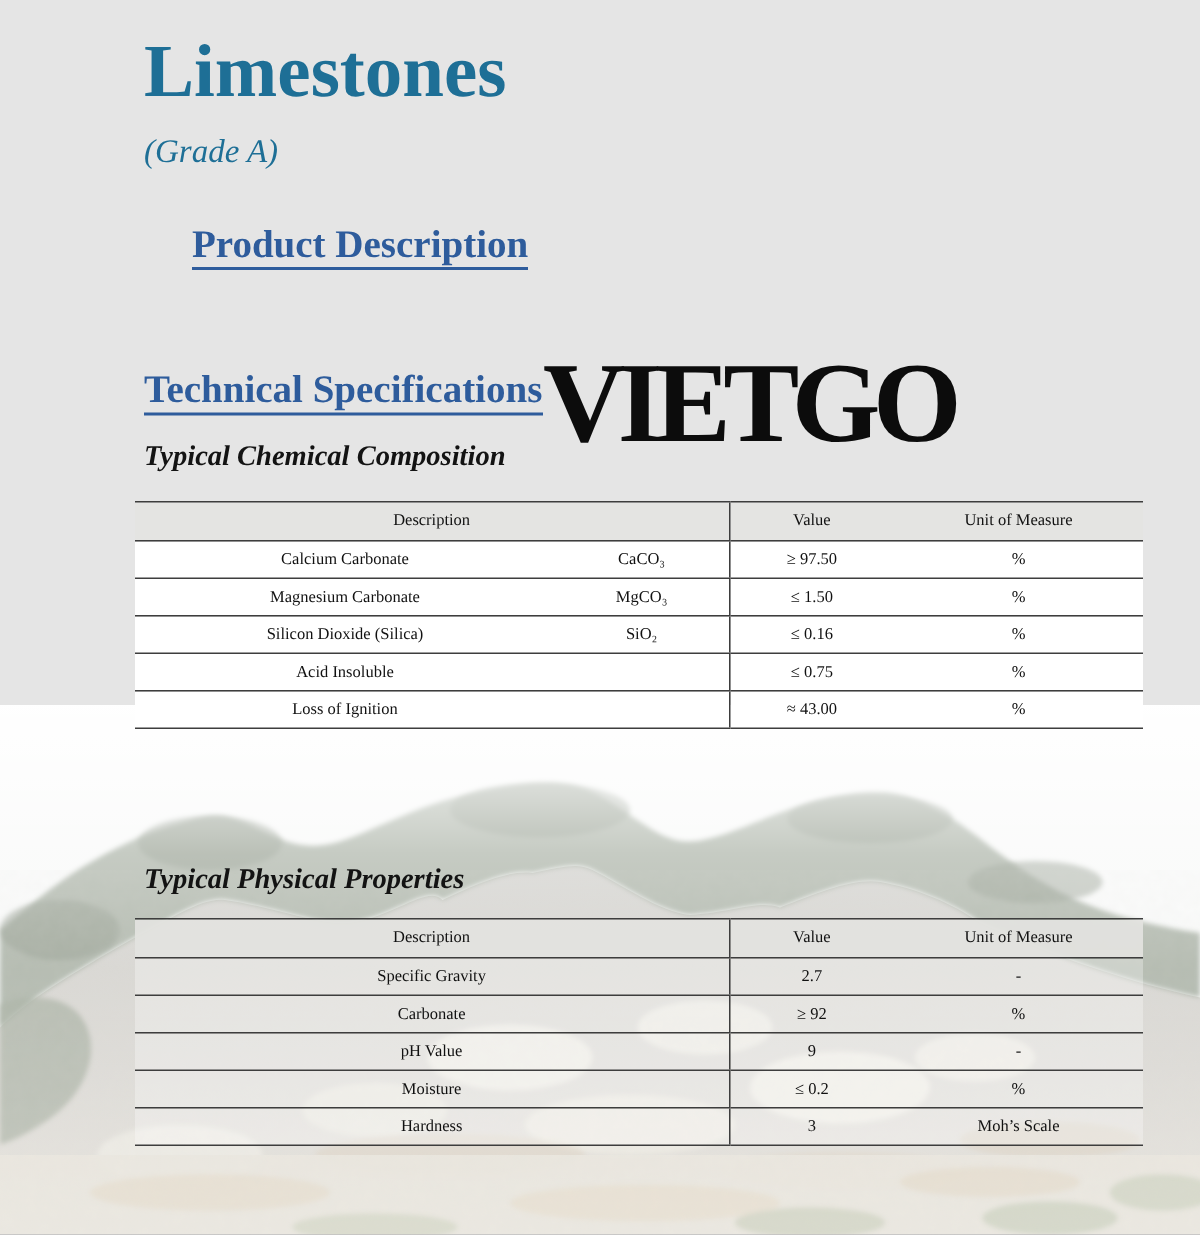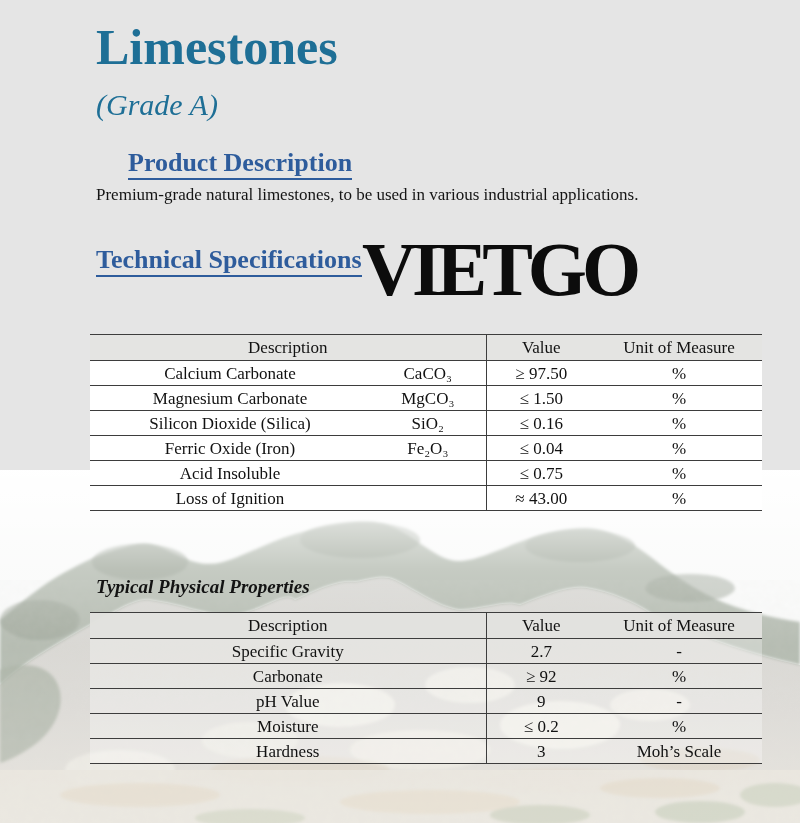--- a/index.html
+++ b/index.html
@@ -17,21 +17,21 @@
   .abs{position:absolute;}
 
   
   .doc-title{
     left:96px;top:22px;
     font-size:50px;font-weight:bold;line-height:1;
     color:#1e6f96;letter-spacing:0px;
   }
   .doc-subtitle{
     left:96px;top:90px;
-    font-size:30px;font-style:italic;line-height:1;
+    font-size:22px;font-style:italic;line-height:1;
     color:#1e6f96;
   }
   .section-heading{
     font-size:26px;font-weight:bold;line-height:1;
     color:#2e5c9c;
     display:inline-block;
     border-bottom:2px solid #2e5c9c;
     padding-bottom:2px;
   }
   .pd-heading{left:96px;top:150px;margin-left:32px;}
@@ -53,21 +53,21 @@
     letter-spacing:-5px;color:#0c0c0c;
     white-space:nowrap;
   }
 
   
   table.spec{
     position:absolute;left:90px;
     border-collapse:collapse;table-layout:fixed;
     width:672px;
     font-family:"Liberation Serif","DejaVu Serif",serif;
-    font-size:17px;color:#111;
+    font-size:11px;color:#111;
   }
   table.spec th,table.spec td{
     border-top:1px solid #3d3d3d;border-bottom:1px solid #3d3d3d;
     padding:0 8px;height:24px;line-height:1;
     font-weight:normal;text-align:center;vertical-align:middle;
     overflow:hidden;white-space:nowrap;
   }
   table.spec thead th{height:25px;}
   .t-chem{top:334px;}
   .t-chem thead th{background:#e4e4e2;}
@@ -166,26 +166,26 @@
 
     <rect x="0" y="110" width="800" height="243" filter="url(#noise)" opacity="0.20"></rect>
 
     <rect x="0" y="0" width="800" height="353" fill="url(#wash)"></rect>
   </svg>
 
   <div class="abs doc-title">Limestones</div>
   <div class="abs doc-subtitle">(Grade A)</div>
 
   <div class="abs pd-heading"><span class="section-heading">Product Description</span></div>
-  <div class="abs body-text">Premium-grade natural limestones, to be used in various industrial applications.</div>
 
   <div class="abs ts-heading"><span class="section-heading">Technical Specifications</span></div>
 
   <div class="abs watermark">VIETGO</div>
 
+  <div class="abs table-caption chem-caption">Typical Chemical Composition</div>
 
   <table class="spec t-chem">
     <colgroup>
         <col style="width:280px">
         <col style="width:116px">
         <col style="width:110px">
         <col style="width:166px">
       </colgroup>
     <thead>
       <tr>
@@ -207,26 +207,20 @@
         <td class="vline">≤ 1.50</td>
         <td>%</td>
       </tr>
       <tr>
         <td class="cell-left">Silicon Dioxide (Silica)</td>
         <td>SiO₂</td>
         <td class="vline">≤ 0.16</td>
         <td>%</td>
       </tr>
       <tr>
-        <td class="cell-left">Ferric Oxide (Iron)</td>
-        <td>Fe₂O₃</td>
-        <td class="vline">≤ 0.04</td>
-        <td>%</td>
-      </tr>
-      <tr>
         <td class="cell-left">Acid Insoluble</td>
         <td></td>
         <td class="vline">≤ 0.75</td>
         <td>%</td>
       </tr>
       <tr>
         <td class="cell-left">Loss of Ignition</td>
         <td></td>
         <td class="vline">≈ 43.00</td>
         <td>%</td>

